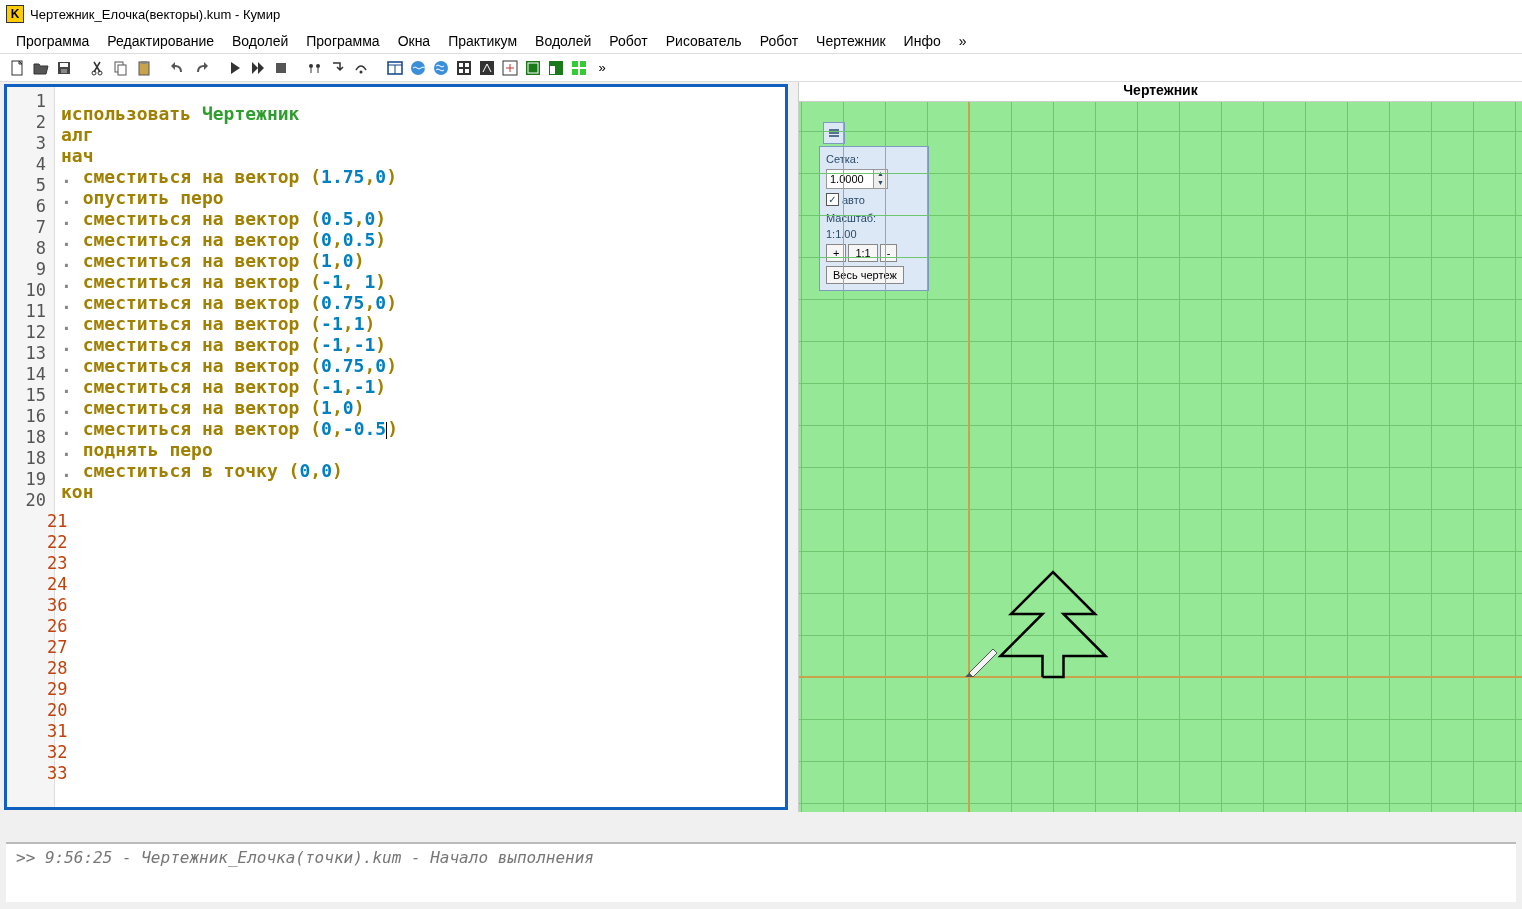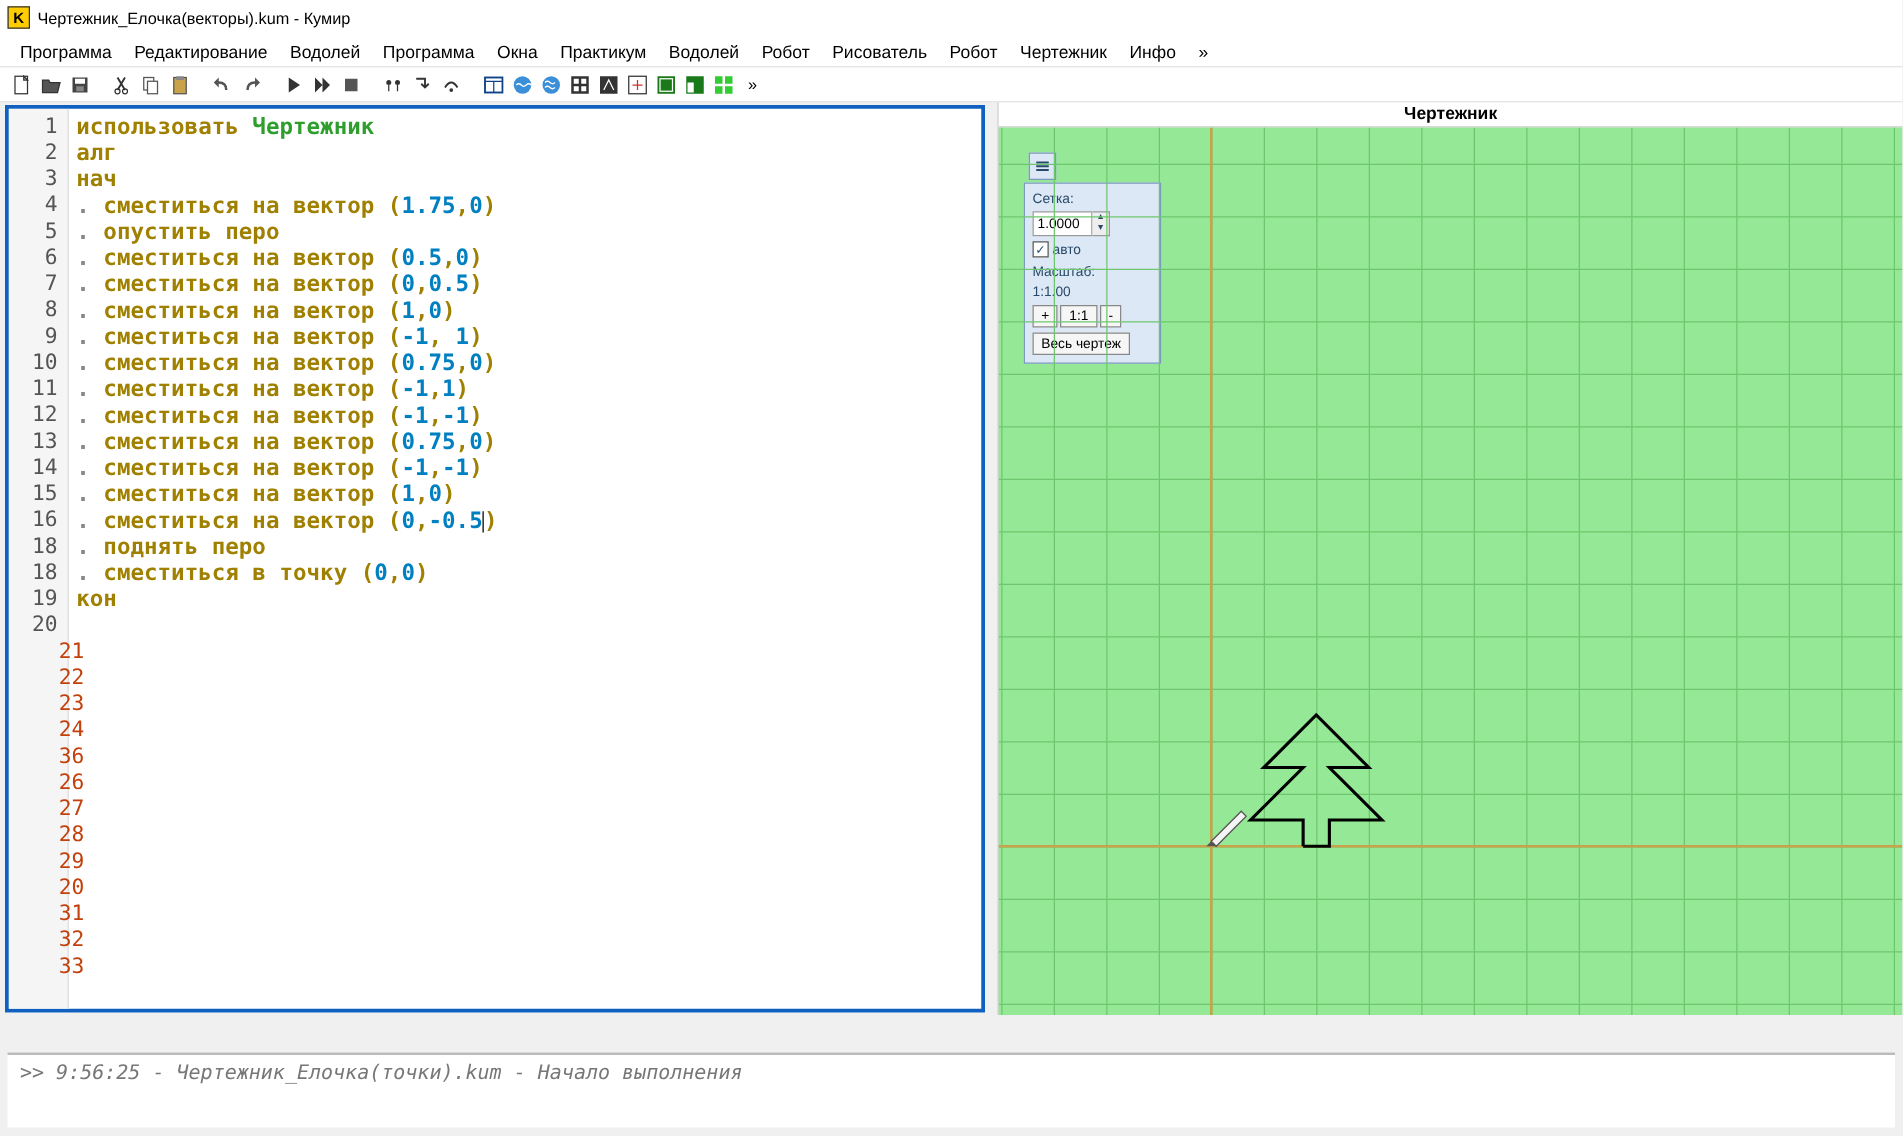--- a/index.html
+++ b/index.html
@@ -11,21 +11,21 @@
 .menubar .menu-item { padding: 3px 8px; cursor: pointer; font-size: 14px; }
 .toolbar { height: 28px; background: #fff; display: flex; align-items: center; padding: 0 8px; gap: 3px; border-bottom: 1px solid #ddd; }
 .tbtn { width: 20px; height: 20px; display: flex; align-items: center; justify-content: center; cursor: pointer; }
 .tsep { width: 8px; }
 .main { display: flex; height: 730px; }
 .editor-panel { width: 792px; display: flex; flex-direction: column; padding: 2px 4px; }
 .editor { flex: 1; border: 3px solid #1060c0; background: #fff; display: flex; overflow: hidden; }
 .gutter { width: 48px; background: #f5f5f5; border-right: 1px solid #ddd; text-align: right; padding-top: 4px; }
 .gutter .ln { height: 21px; line-height: 21px; padding-right: 8px; font-family: Consolas, monospace; font-size: 17px; color: #555; }
 .gutter .ln.faded { color: #c2410c; margin-left: 40px; }
-.code { flex: 1; padding: 4px 6px; font-family: Consolas, monospace; font-size: 18px; font-weight: bold; line-height: 21px; white-space: pre; }
+.code { flex: 1; padding: 16px 6px; font-family: Consolas, monospace; font-size: 18px; font-weight: bold; line-height: 21px; white-space: pre; }
 .kw { color: #a08000; }
 .lib { color: #2e9e2e; }
 .num { color: #0080c0; }
 .comma { color: #a08000; }
 .dot { color: #888; }
 .cursor-bar { display:inline-block; width:1px; height:17px; background:#000; vertical-align:middle; }
 .splitter { width: 6px; background: #f0f0f0; cursor: col-resize; }
 .drafter-panel { flex: 1; display: flex; flex-direction: column; border-left: 1px solid #ccc; }
 .drafter-title { height: 20px; text-align: center; font-weight: bold; font-size: 14px; background: #fff; border-bottom: 1px solid #ccc; }
 .drafter-canvas { flex: 1; position: relative; background: #95e895; overflow: hidden; }

